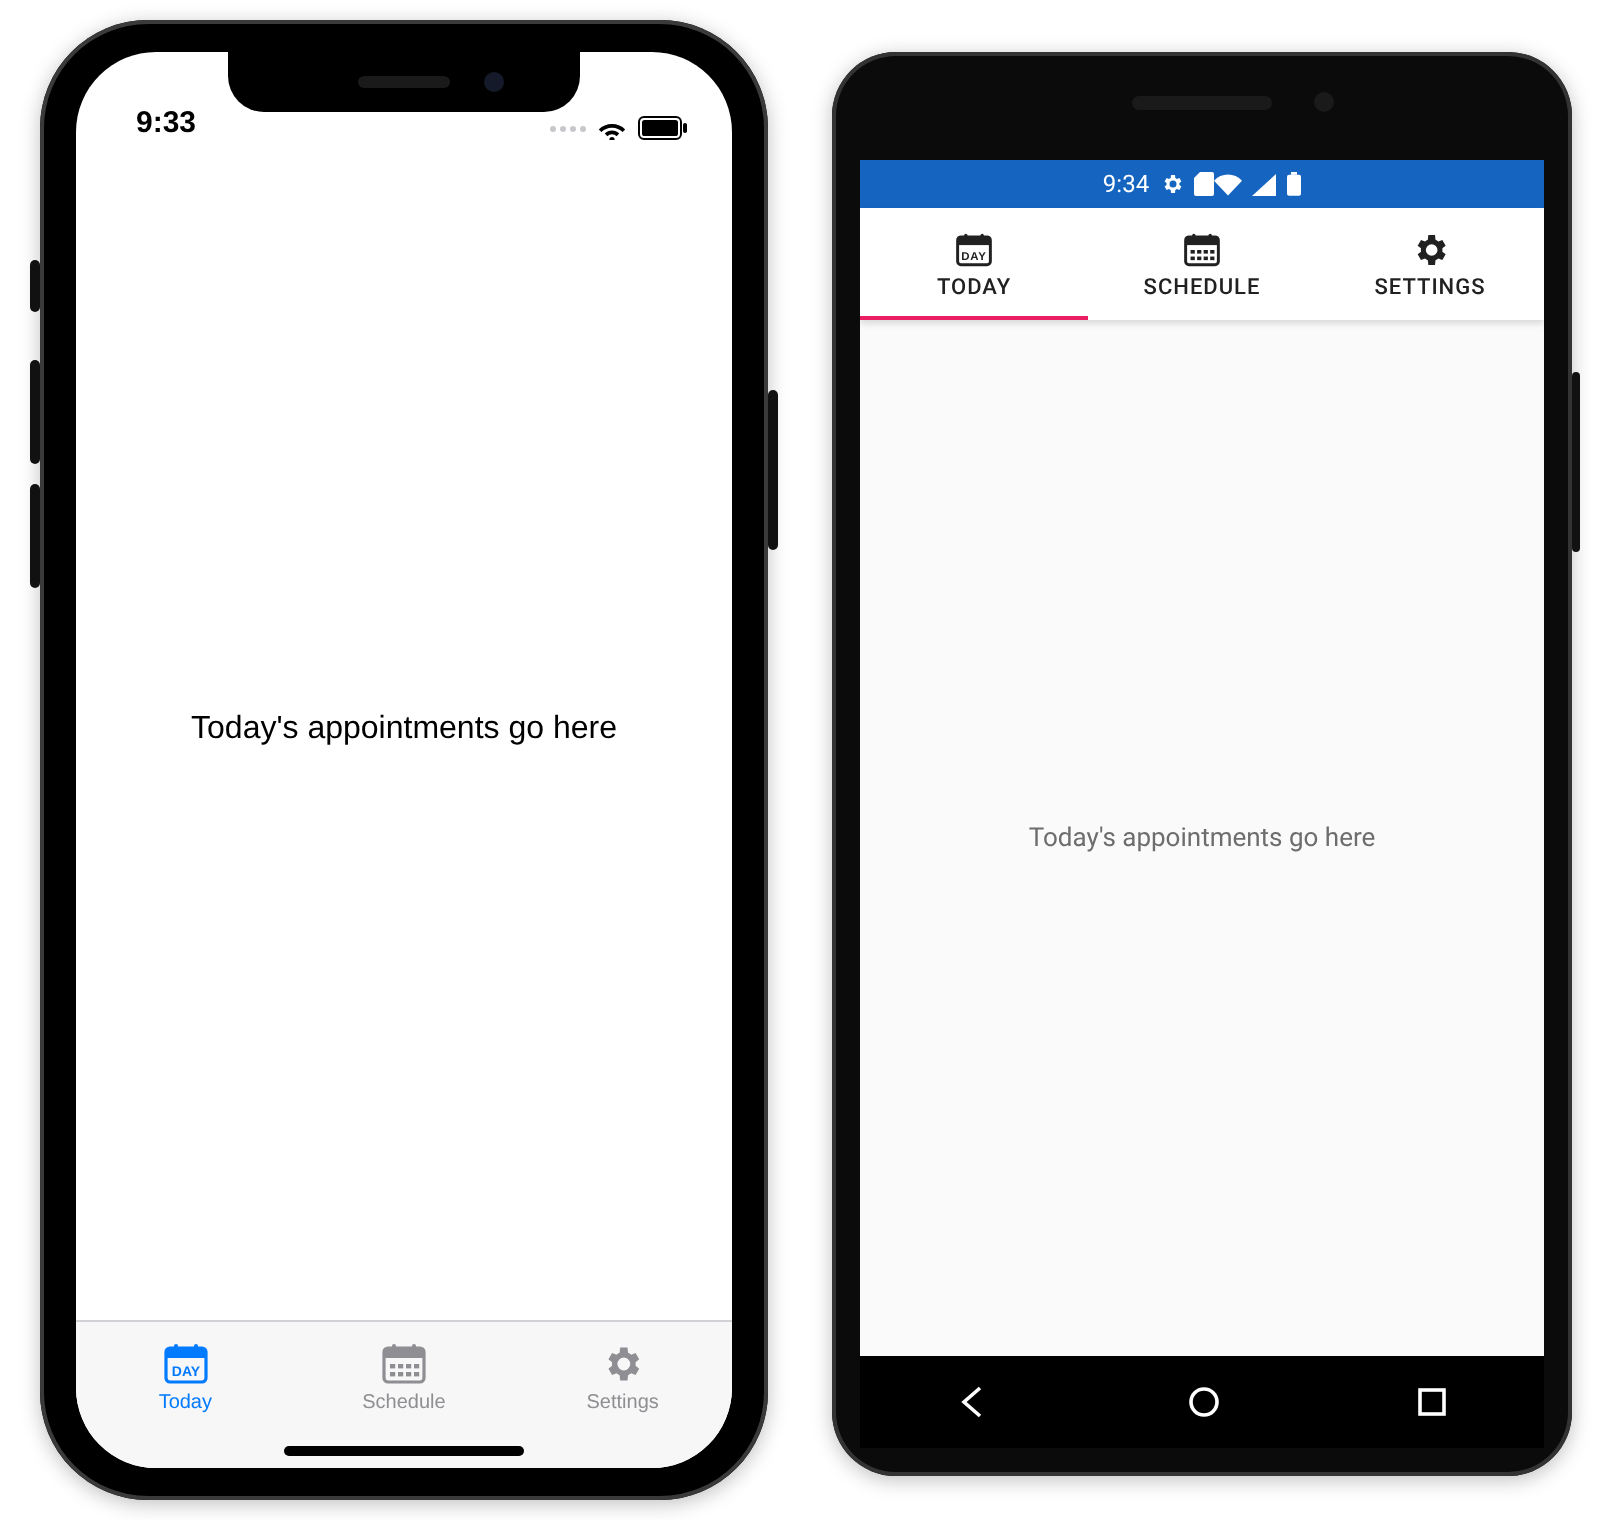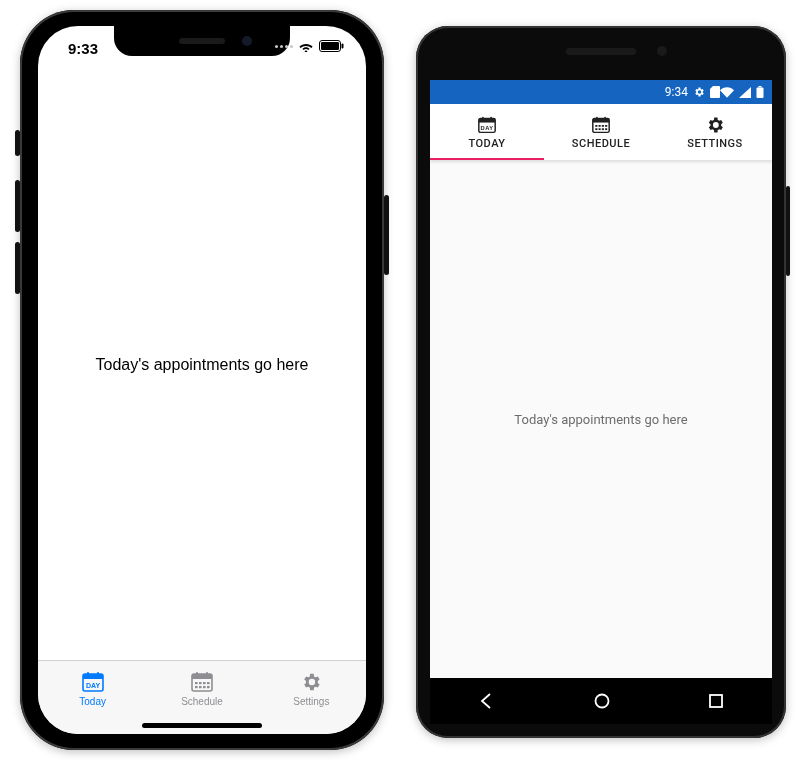--- a/index.html
+++ b/index.html
@@ -64,21 +64,21 @@
   .ip-mute { left: -5px; top: 120px; width: 5px; height: 26px; }
   .ip-vol1 { left: -5px; top: 170px; width: 5px; height: 52px; }
   .ip-vol2 { left: -5px; top: 232px; width: 5px; height: 52px; }
   .ip-pwr  { right: -5px; top: 185px; width: 5px; height: 80px; }
 
   .ios-statusbar {
     height: 44px;
     padding: 14px 22px 0 30px;
     display: flex;
     justify-content: space-between;
-    align-items: flex-start;
+    align-items: flex-end;
     font-size: 15px;
     font-weight: 600;
     color: #000;
     z-index: 6;
   }
   .ios-statusbar .right { display: flex; align-items: center; gap: 5px; }
   .dots { display:flex; gap:2px; }
   .dots span { width:3px;height:3px;border-radius:50%;background:#c7c7cc; }
   .wifi svg, .battery svg { display:block; }
 
@@ -151,21 +151,21 @@
   .and-pwr { position:absolute; right:-4px; top:160px; width:4px; height:90px; background:#111; border-radius:3px; }
 
   .and-statusbar {
     height: 24px;
     background: #1565c0;
     color: #fff;
     font-size: 12px;
     display: flex;
     align-items: center;
     padding: 0 8px;
-    justify-content: flex-end;
+    justify-content: center;
     font-family: Roboto, Arial, sans-serif;
   }
   .and-statusbar .l, .and-statusbar .r { display:flex; align-items:center; gap:5px; }
   .and-statusbar svg { display:block; }
 
   .and-tabs {
     height: 56px;
     background: #fff;
     display: flex;
     box-shadow: 0 2px 3px rgba(0,0,0,0.12);

